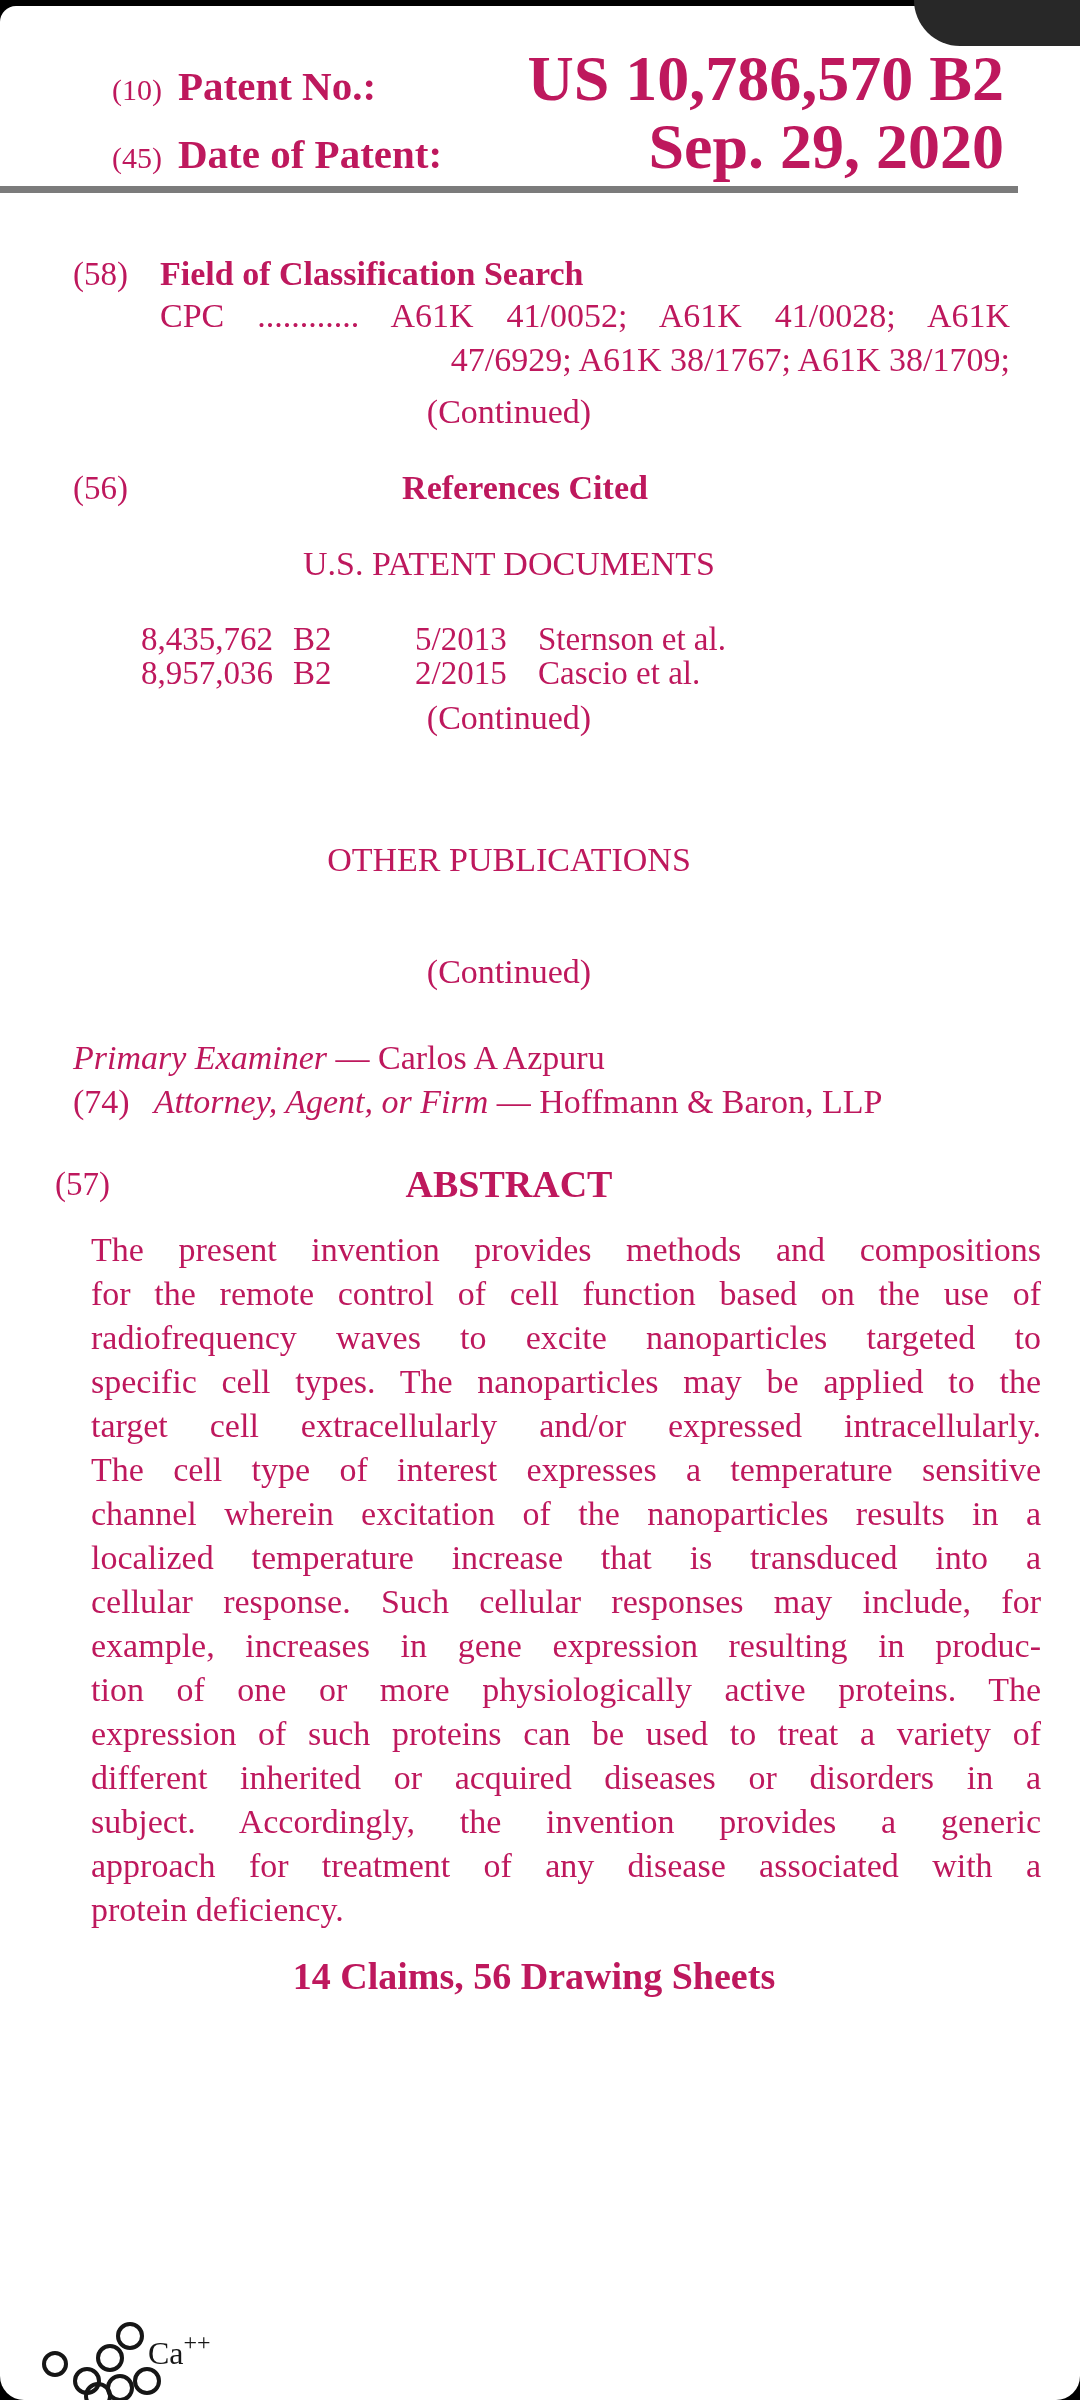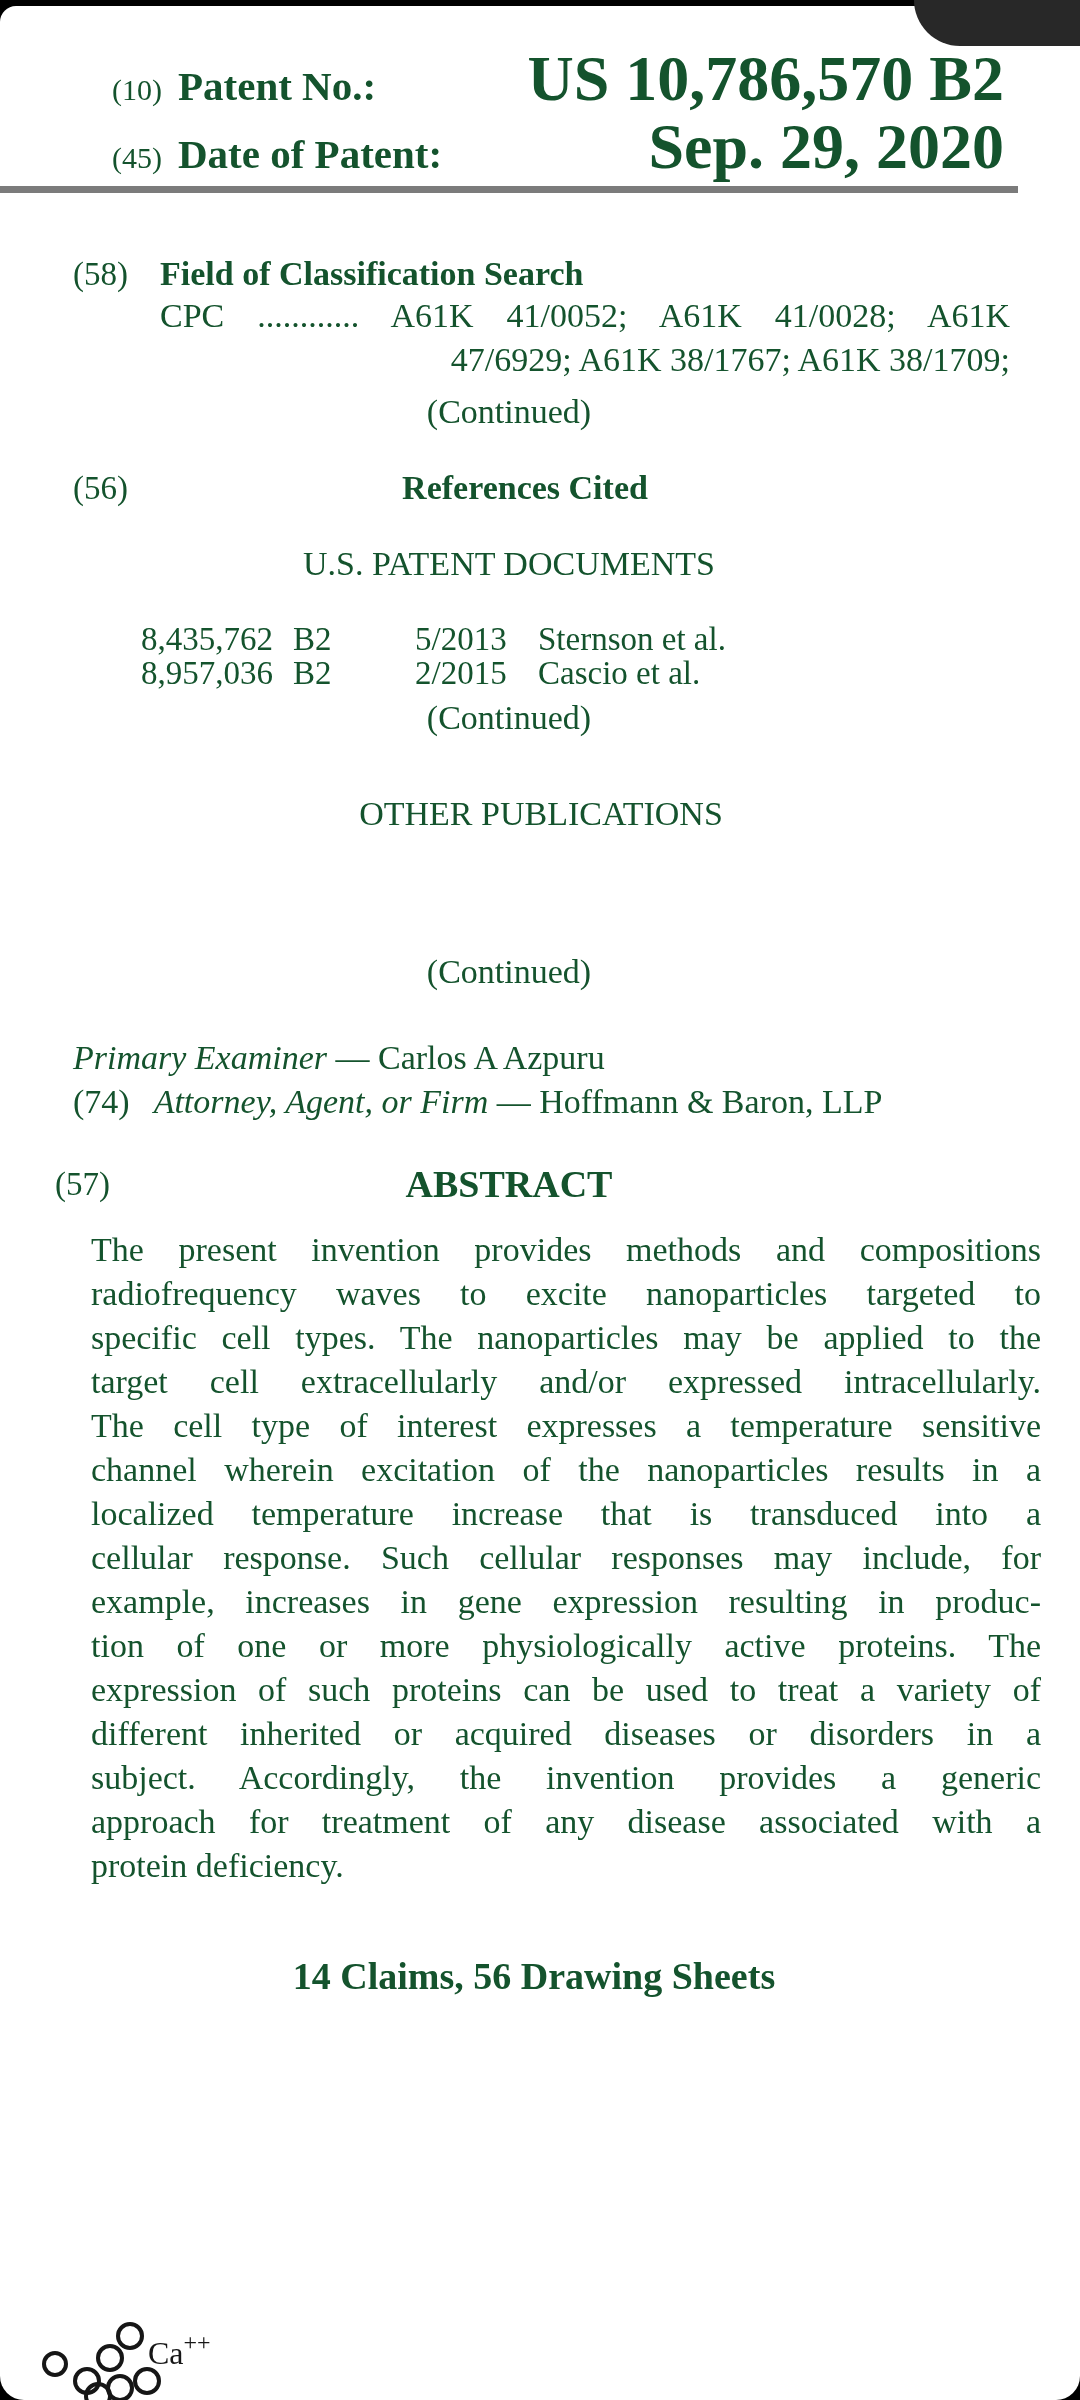--- a/index.html
+++ b/index.html
@@ -1,20 +1,20 @@
 <!DOCTYPE html>
 <html><head>
 <meta charset="utf-8">
 <style>
   html,body{margin:0;padding:0;background:#000;}
   .screen{
     position:relative;width:1080px;height:2400px;background:#000;
     overflow:hidden;
     font-family:"Liberation Serif","DejaVu Serif",serif;
-    color:#14532d;
+    color:#be185d;
   }
   .page{
     position:absolute;top:6px;left:0;width:1080px;height:2394px;
     background:#ffffff;border-radius:16px 0 24px 24px;
   }
   .corner-shape{
     position:absolute;top:0;right:0;width:166px;height:46px;
     background:#282828;border-bottom-left-radius:46px;z-index:5;
   }
   .abs{position:absolute;}
@@ -96,35 +96,36 @@
       </div>
       <div class="ref-row">
         <span class="c-num">8,957,036</span>
         <span class="c-kind">B2</span>
         <span class="c-date">2/2015</span>
         <span class="c-name">Cascio et al.</span>
       </div>
     </div>
     <div class="abs center t" style="top:690px;">(Continued)</div>
 
-    <div class="abs center t" style="top:786px;padding-left:32px;">OTHER PUBLICATIONS</div>
+    <div class="abs center t" style="top:832px;">OTHER PUBLICATIONS</div>
     <div class="abs center t" style="top:944px;">(Continued)</div>
 
     <div class="abs line5555 t" style="top:1030px;">
       <span class="ital">Primary Examiner</span><span> — Carlos A Azpuru</span>
     </div>
     <div class="abs line5555 t" style="top:1074px;">
       <span style="margin-right:24px;">(74)</span><span class="ital">Attorney, Agent, or Firm</span><span> — Hoffmann &amp; Baron, LLP</span>
     </div>
 
     <div class="abs abstract-hdr-num" style="top:1160px;">(57)</div>
     <div class="abs abstract-title" style="top:1156px;">ABSTRACT</div>
 
     <div class="abs abstract-body" style="top:1222px;">
       <div class="al jline">The present invention provides methods and compositions</div>
+      <div class="al jline">for the remote control of cell function based on the use of</div>
       <div class="al jline">radiofrequency waves to excite nanoparticles targeted to</div>
       <div class="al jline">specific cell types. The nanoparticles may be applied to the</div>
       <div class="al jline">target cell extracellularly and/or expressed intracellularly.</div>
       <div class="al jline">The cell type of interest expresses a temperature sensitive</div>
       <div class="al jline">channel wherein excitation of the nanoparticles results in a</div>
       <div class="al jline">localized temperature increase that is transduced into a</div>
       <div class="al jline">cellular response. Such cellular responses may include, for</div>
       <div class="al jline">example, increases in gene expression resulting in produc-</div>
       <div class="al jline">tion of one or more physiologically active proteins. The</div>
       <div class="al jline">expression of such proteins can be used to treat a variety of</div>

